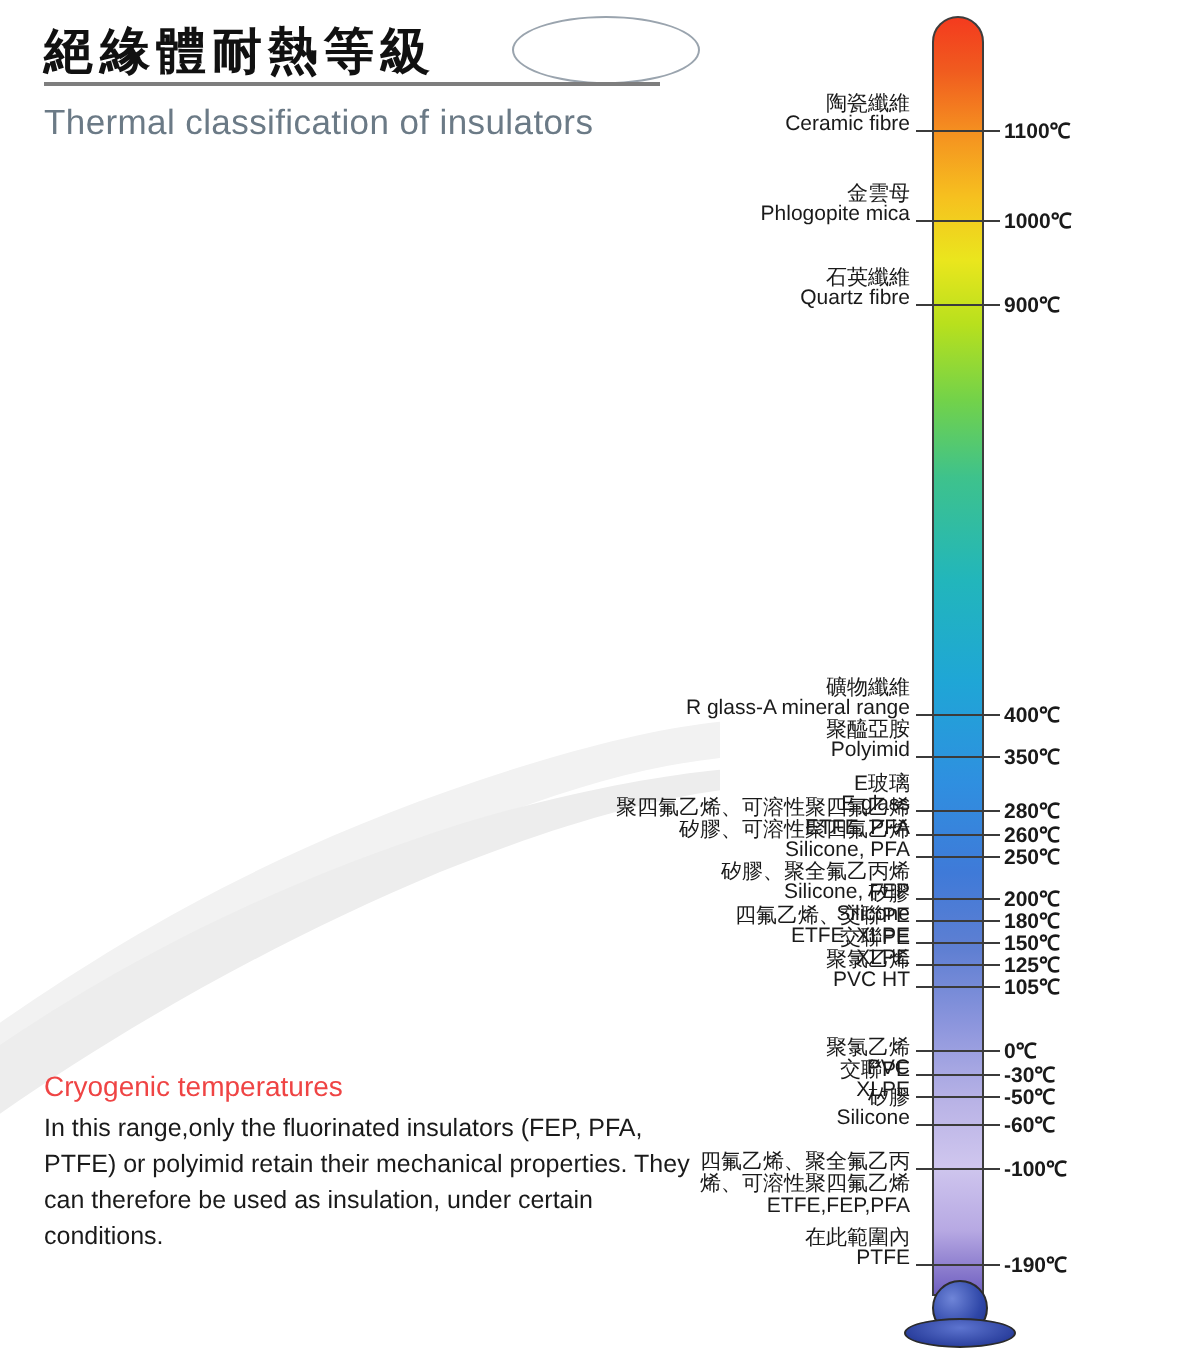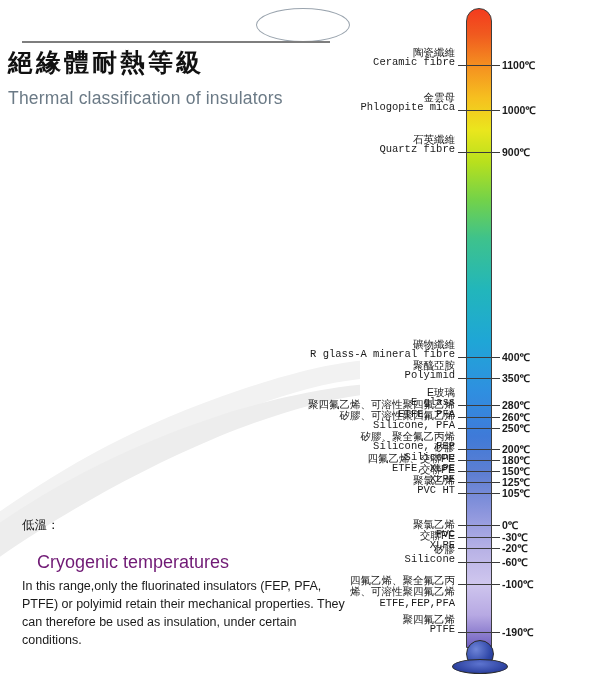--- a/index.html
+++ b/index.html
@@ -11,21 +11,21 @@
     overflow:hidden;
     color:#222;
   }
   
   .swoosh{
     position:absolute;left:-60px;top:320px;width:420px;height:260px;
     pointer-events:none;
   }
   
   .title-block{
-    position:absolute;left:8px;top:10px;width:420px;margin-top:37px;
+    position:absolute;left:22px;top:10px;width:420px;
   }
   .title-cn{
     font-family:"DejaVu Serif", serif;
     font-size:25px;font-weight:bold;letter-spacing:3px;
     color:#111;line-height:1.25;
   }
   .title-underline{
     position:absolute;left:22px;top:41px;width:308px;height:2px;
     background:#7e7e7e;
   }
@@ -84,34 +84,33 @@
     position:absolute;left:458px;width:42px;height:1px;background:#3b3b3b;
   }
   .val{
     position:absolute;left:502px;top:-7px;
     font-size:10.5px;color:#1a1a1a;white-space:nowrap;font-weight:bold;
   }
   .lab{
     position:absolute;right:146px;top:-8px;
     text-align:right;font-size:10.5px;color:#1a1a1a;white-space:nowrap;
     line-height:11px;
-    font-family:Liberation Mono, monospace;
   }
   .lab2{
     position:absolute;right:146px;top:-18px;
     text-align:right;font-size:10.5px;color:#1a1a1a;white-space:nowrap;
     line-height:11px;
   }
   
   .lowtext{
     position:absolute;left:22px;top:517px;width:330px;
   }
   .lt-cn-head{font-size:12.5px;color:#1a1a1a;margin-bottom:7px;}
   .lt-cn-body{font-size:12px;color:#1a1a1a;line-height:20px;letter-spacing:.2px;}
-  .lt-en-head{font-size:18px;color:#701a75;margin-top:18px;margin-bottom:4px;margin-left:15px;}
+  .lt-en-head{font-size:14px;color:#ef4444;margin-top:18px;margin-bottom:4px;}
   .lt-en-body{font-size:12.5px;color:#1a1a1a;line-height:18px;}
 </style>
 </head>
 <body>
 
 <svg class="swoosh" viewBox="0 0 420 260">
   <path d="M-20,250 C60,190 150,120 300,70 C360,50 400,42 430,40 L430,58 C380,62 330,78 270,104 C160,152 70,212 10,260 Z" fill="#f2f2f2"></path>
   <path d="M-20,262 C50,206 140,140 290,92 C350,74 400,66 430,64 L430,74 C390,78 340,92 280,116 C170,162 80,220 20,266 Z" fill="#ededed"></path>
 </svg>
 
@@ -144,21 +143,21 @@
     <div class="row" style="top: 152px;">
       <div class="tick"></div>
       <div class="val">900℃</div>
       <div class="lab2">石英纖維</div>
       <div class="lab">Quartz fibre</div>
     </div>
     <div class="row" style="top: 357px;">
       <div class="tick"></div>
       <div class="val">400℃</div>
       <div class="lab2">礦物纖維</div>
-      <div class="lab">R glass-A mineral fibre</div>
+      <div class="lab">R glass-A mineral range</div>
     </div>
     <div class="row" style="top: 378px;">
       <div class="tick"></div>
       <div class="val">350℃</div>
       <div class="lab2">聚醯亞胺</div>
       <div class="lab">Polyimid</div>
     </div>
     <div class="row" style="top: 405px;">
       <div class="tick"></div>
       <div class="val">280℃</div>
@@ -212,21 +211,21 @@
       <div class="val">0℃</div>
     </div>
     <div class="row" style="top: 537px;">
       <div class="tick"></div>
       <div class="val">-30℃</div>
       <div class="lab2">聚氯乙烯</div>
       <div class="lab">PVC</div>
     </div>
     <div class="row" style="top: 548px;">
       <div class="tick"></div>
-      <div class="val">-20℃</div>
+      <div class="val">-50℃</div>
       <div class="lab2">交聯PE</div>
       <div class="lab">XLPE</div>
     </div>
     <div class="row" style="top: 562px;">
       <div class="tick"></div>
       <div class="val">-60℃</div>
       <div class="lab2">矽膠</div>
       <div class="lab">Silicone</div>
     </div>
     <div class="row" style="top: 584px;">
@@ -236,22 +235,21 @@
     </div>
     <div class="row" style="top: 595px;">
       <div class="lab">烯、可溶性聚四氟乙烯</div>
     </div>
     <div class="row" style="top: 606px;">
       <div class="lab">ETFE,FEP,PFA</div>
     </div>
     <div class="row" style="top: 632px;">
       <div class="tick"></div>
       <div class="val">-190℃</div>
-      <div class="lab2">聚四氟乙烯</div>
+      <div class="lab2">在此範圍內</div>
       <div class="lab">PTFE</div>
     </div>
   </div>
 
 <div class="lowtext">
-  <div class="lt-cn-head">低溫：</div>
   <div class="lt-en-head">Cryogenic temperatures</div>
   <div class="lt-en-body">In this range,only the fluorinated insulators (FEP, PFA, PTFE) or polyimid retain their mechanical properties. They can therefore be used as insulation, under certain conditions.</div>
 </div>
 
 </body></html>

